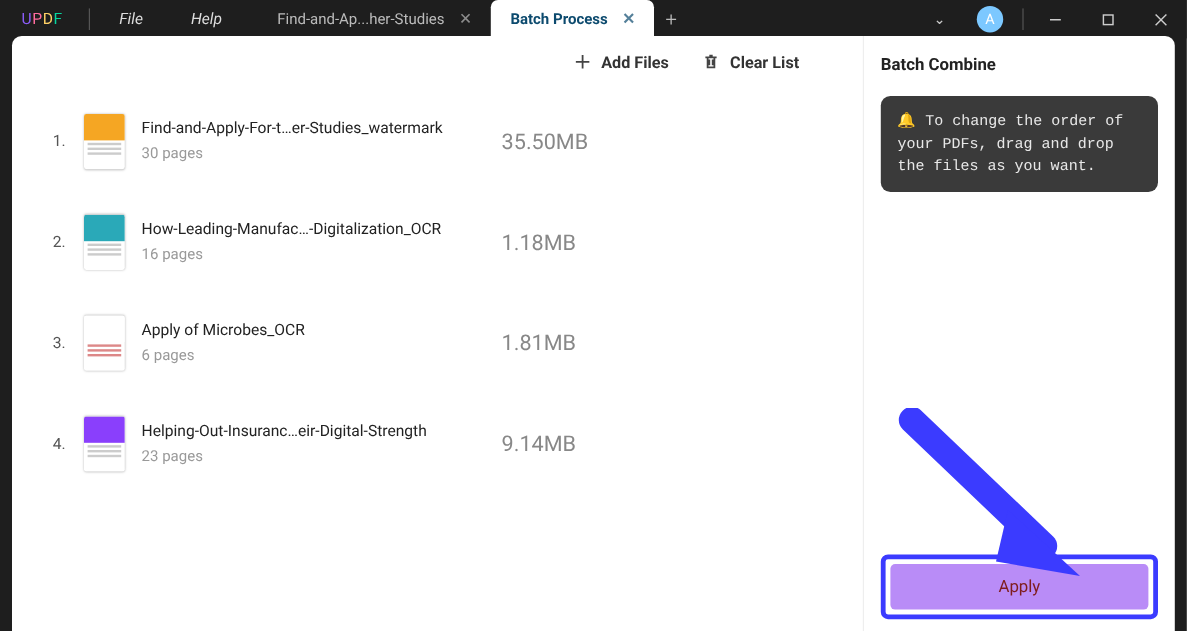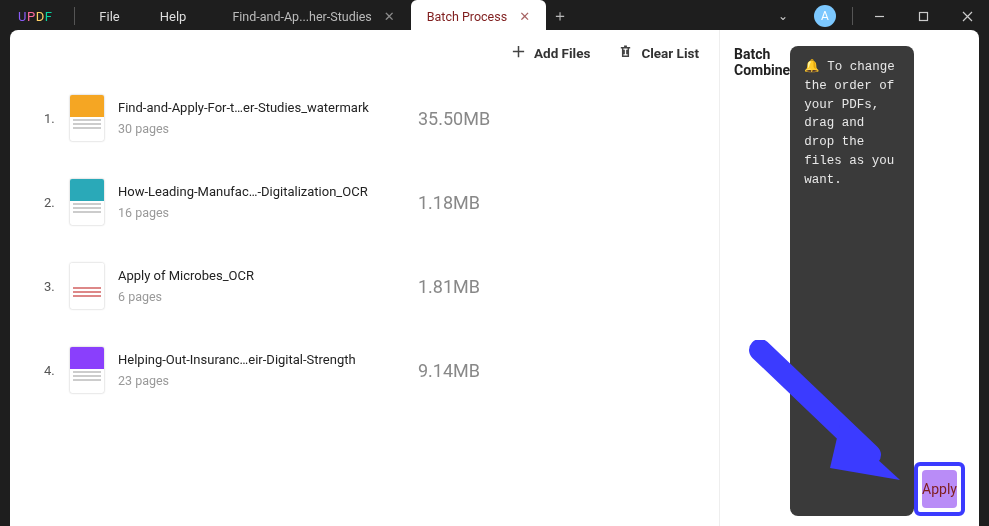--- a/index.html
+++ b/index.html
@@ -1,24 +1,24 @@
 <!DOCTYPE html>
 <html><head>
 <meta charset="utf-8">
 <style>
   * { margin: 0; padding: 0; box-sizing: border-box; font-family: -apple-system, BlinkMacSystemFont, "Segoe UI", Roboto, sans-serif; }
   body { width: 989px; height: 526px; background: #1e1e1e; overflow: hidden; position: relative; }
   .titlebar { height: 32px; background: #1e1e1e; display: flex; align-items: center; color: #ddd; font-size: 13px; }
   .logo { padding: 0 18px; font-weight: 400; letter-spacing: 0.5px; }
   .logo .c1 { color: #8a5cf6; } .logo .c2 { color: #ff6b9d; } .logo .c3 { color: #ffd166; } .logo .c4 { color: #06d6a0; }
   .vdiv { width: 1px; height: 18px; background: #555; margin: 0 4px; }
-  .menu-item { padding: 0 20px; cursor: default; height:32px; display:flex; align-items:center;}
+  .menu-item { padding: 0 20px; cursor: default; height:32px; display:flex; align-items:center;font-style:italic;}
   .tabs { display: flex; align-items: center; height: 32px; margin-left: 10px; }
   .tab { height: 32px; display: flex; align-items: center; padding: 0 16px; font-size: 12.5px; color: #bbb; gap: 12px; }
-  .tab.active { background: #fff; color: #7f1d1d; border-top-left-radius: 6px; border-top-right-radius: 6px; }
+  .tab.active { background: #fff; color: #0c4a6e; border-top-left-radius: 6px; border-top-right-radius: 6px; font-weight: bold; }
   .tab .close { font-size: 13px; color: inherit; opacity:.7; cursor:pointer;}
   .newtab { width: 28px; text-align: center; font-size: 16px; color: #bbb; cursor:pointer; }
   .win-controls { margin-left: auto; display: flex; align-items: center; height: 32px; }
   .chev { padding: 0 14px; color:#ccc; font-size:12px; cursor:pointer;}
   .avatar { width: 22px; height: 22px; border-radius: 50%; background: #7cc8ff; color: #fff; display: flex; align-items: center; justify-content: center; font-size: 12px; margin: 0 12px; cursor:pointer;}
   .wbtn { width: 44px; height: 32px; display: flex; align-items: center; justify-content: center; color: #ccc; cursor:pointer;}
   .wbtn svg { width:11px; height:11px; }
   .content-wrap { position: absolute; top: 30px; left: 10px; right: 10px; bottom: 0; background: #fff; border-top-left-radius: 8px; border-top-right-radius: 8px; display: flex; }
   .main { flex: 1; display: flex; flex-direction: column; }
   .toolbar { height: 46px; display: flex; align-items: center; justify-content: flex-end; padding: 0 20px 0 0; gap: 28px; color: #333; font-size: 13.5px; }
@@ -30,21 +30,21 @@
   .thumb .hd { height: 22px; width:100%; }
   .thumb .ln { height:2px; margin:2px 3px; background:#ccc;}
   .th-orange .hd{ background:#f5a623;} 
   .th-teal .hd{ background:#2aa9b8;}
   .th-white .hd{ background:#fff;} .th-white .ln{ background:#d88;}
   .th-purple .hd{ background:#8a3ffc;}
   .meta { flex: 0 0 300px; }
   .fname { font-size: 13px; color: #222; margin-bottom: 6px; }
   .pages { font-size: 12.5px; color: #999; }
   .size { font-size: 18px; color: #888; }
-  .side { width: 260px; border-left: 1px solid #eee; display: flex; padding: 16px 14px 10px; }
+  .side { width: 260px; border-left: 1px solid #eee; display: flex; flex-direction: column; padding: 16px 14px 10px; margin-left: 33px; }
   .side-title { font-size: 14px; font-weight: 700; color: #222; margin-bottom: 18px; }
   .hint { background: #3a3a3a; color: #e8e8e8; font-size: 12.5px; line-height: 1.5; padding: 12px 14px; border-radius: 8px; font-family: Liberation Mono, monospace; }
   .apply-wrap { margin-top: auto; border: 4px solid #3b3bff; border-radius: 6px; padding: 4px; }
   .apply-btn { width: 100%; height: 38px; background: #b98cf7; color: #7f1d1d; border: none; border-radius: 4px; font-size: 14px; cursor:pointer;}
   .arrow { position: absolute; pointer-events:none; }
   .plus-ic svg, .trash-ic svg{ width:15px; height:15px; stroke:#444; fill:none; stroke-width:1.6;}
 </style>
 </head>
 <body>
 

